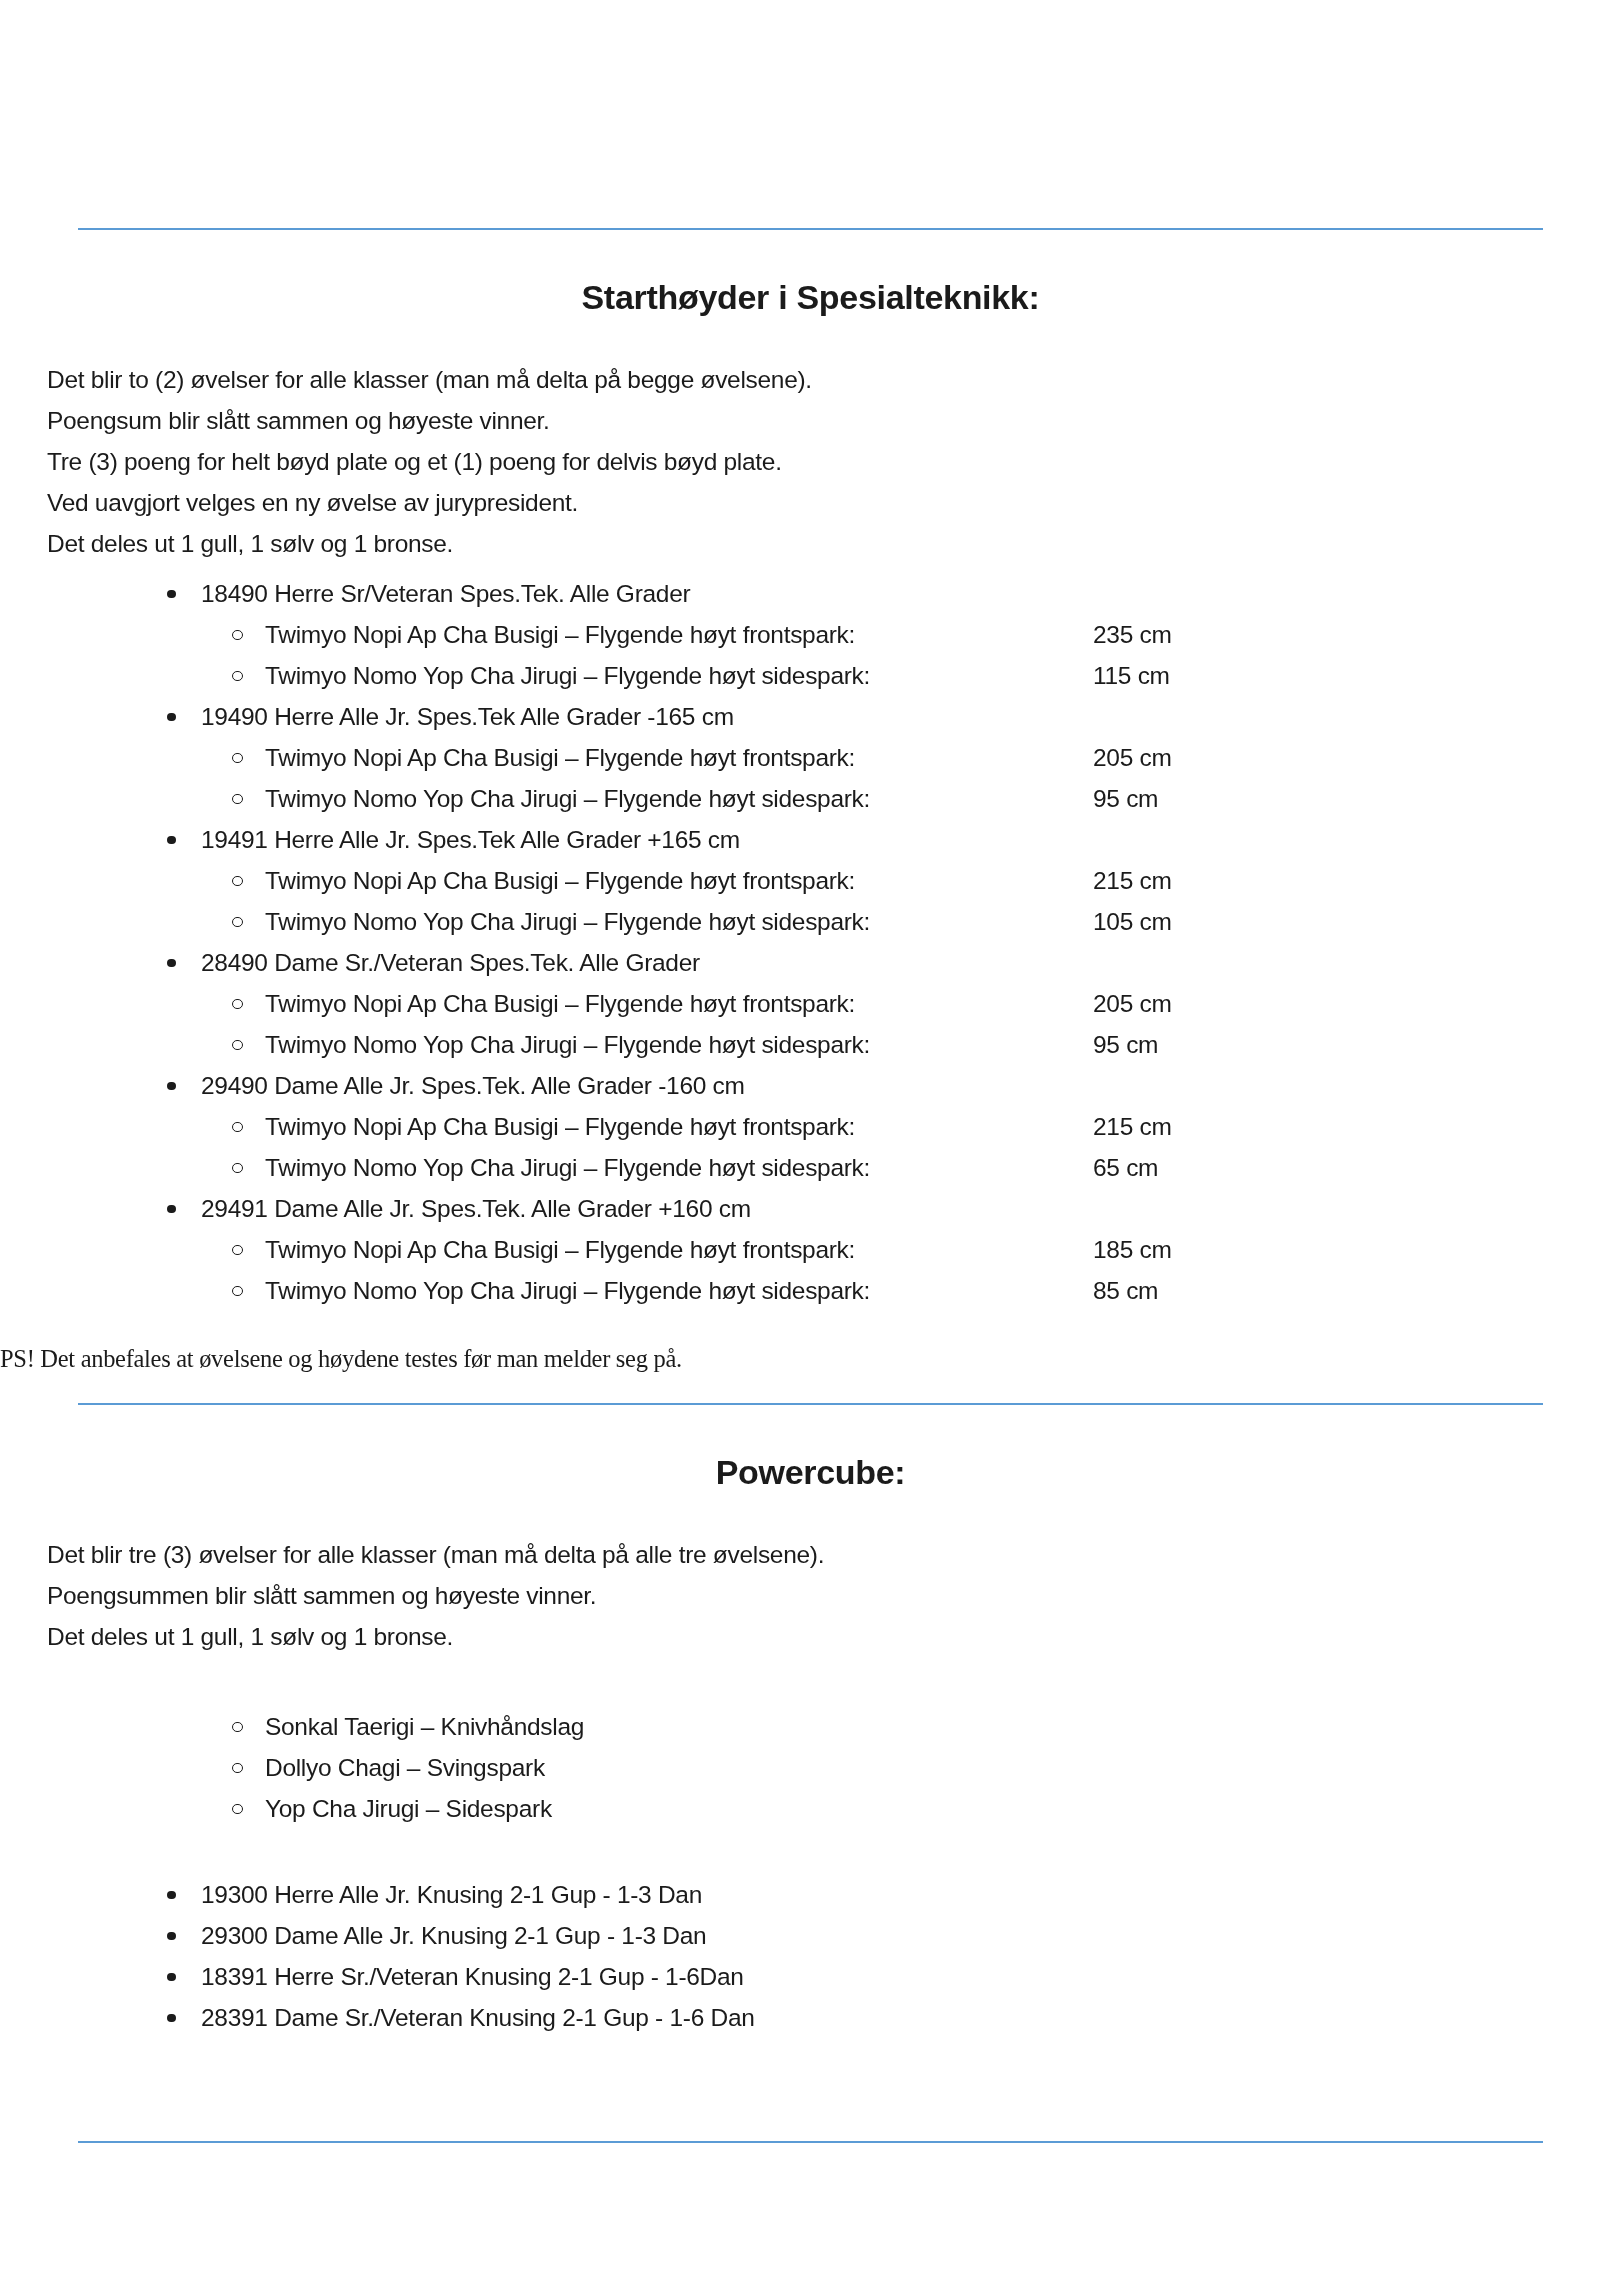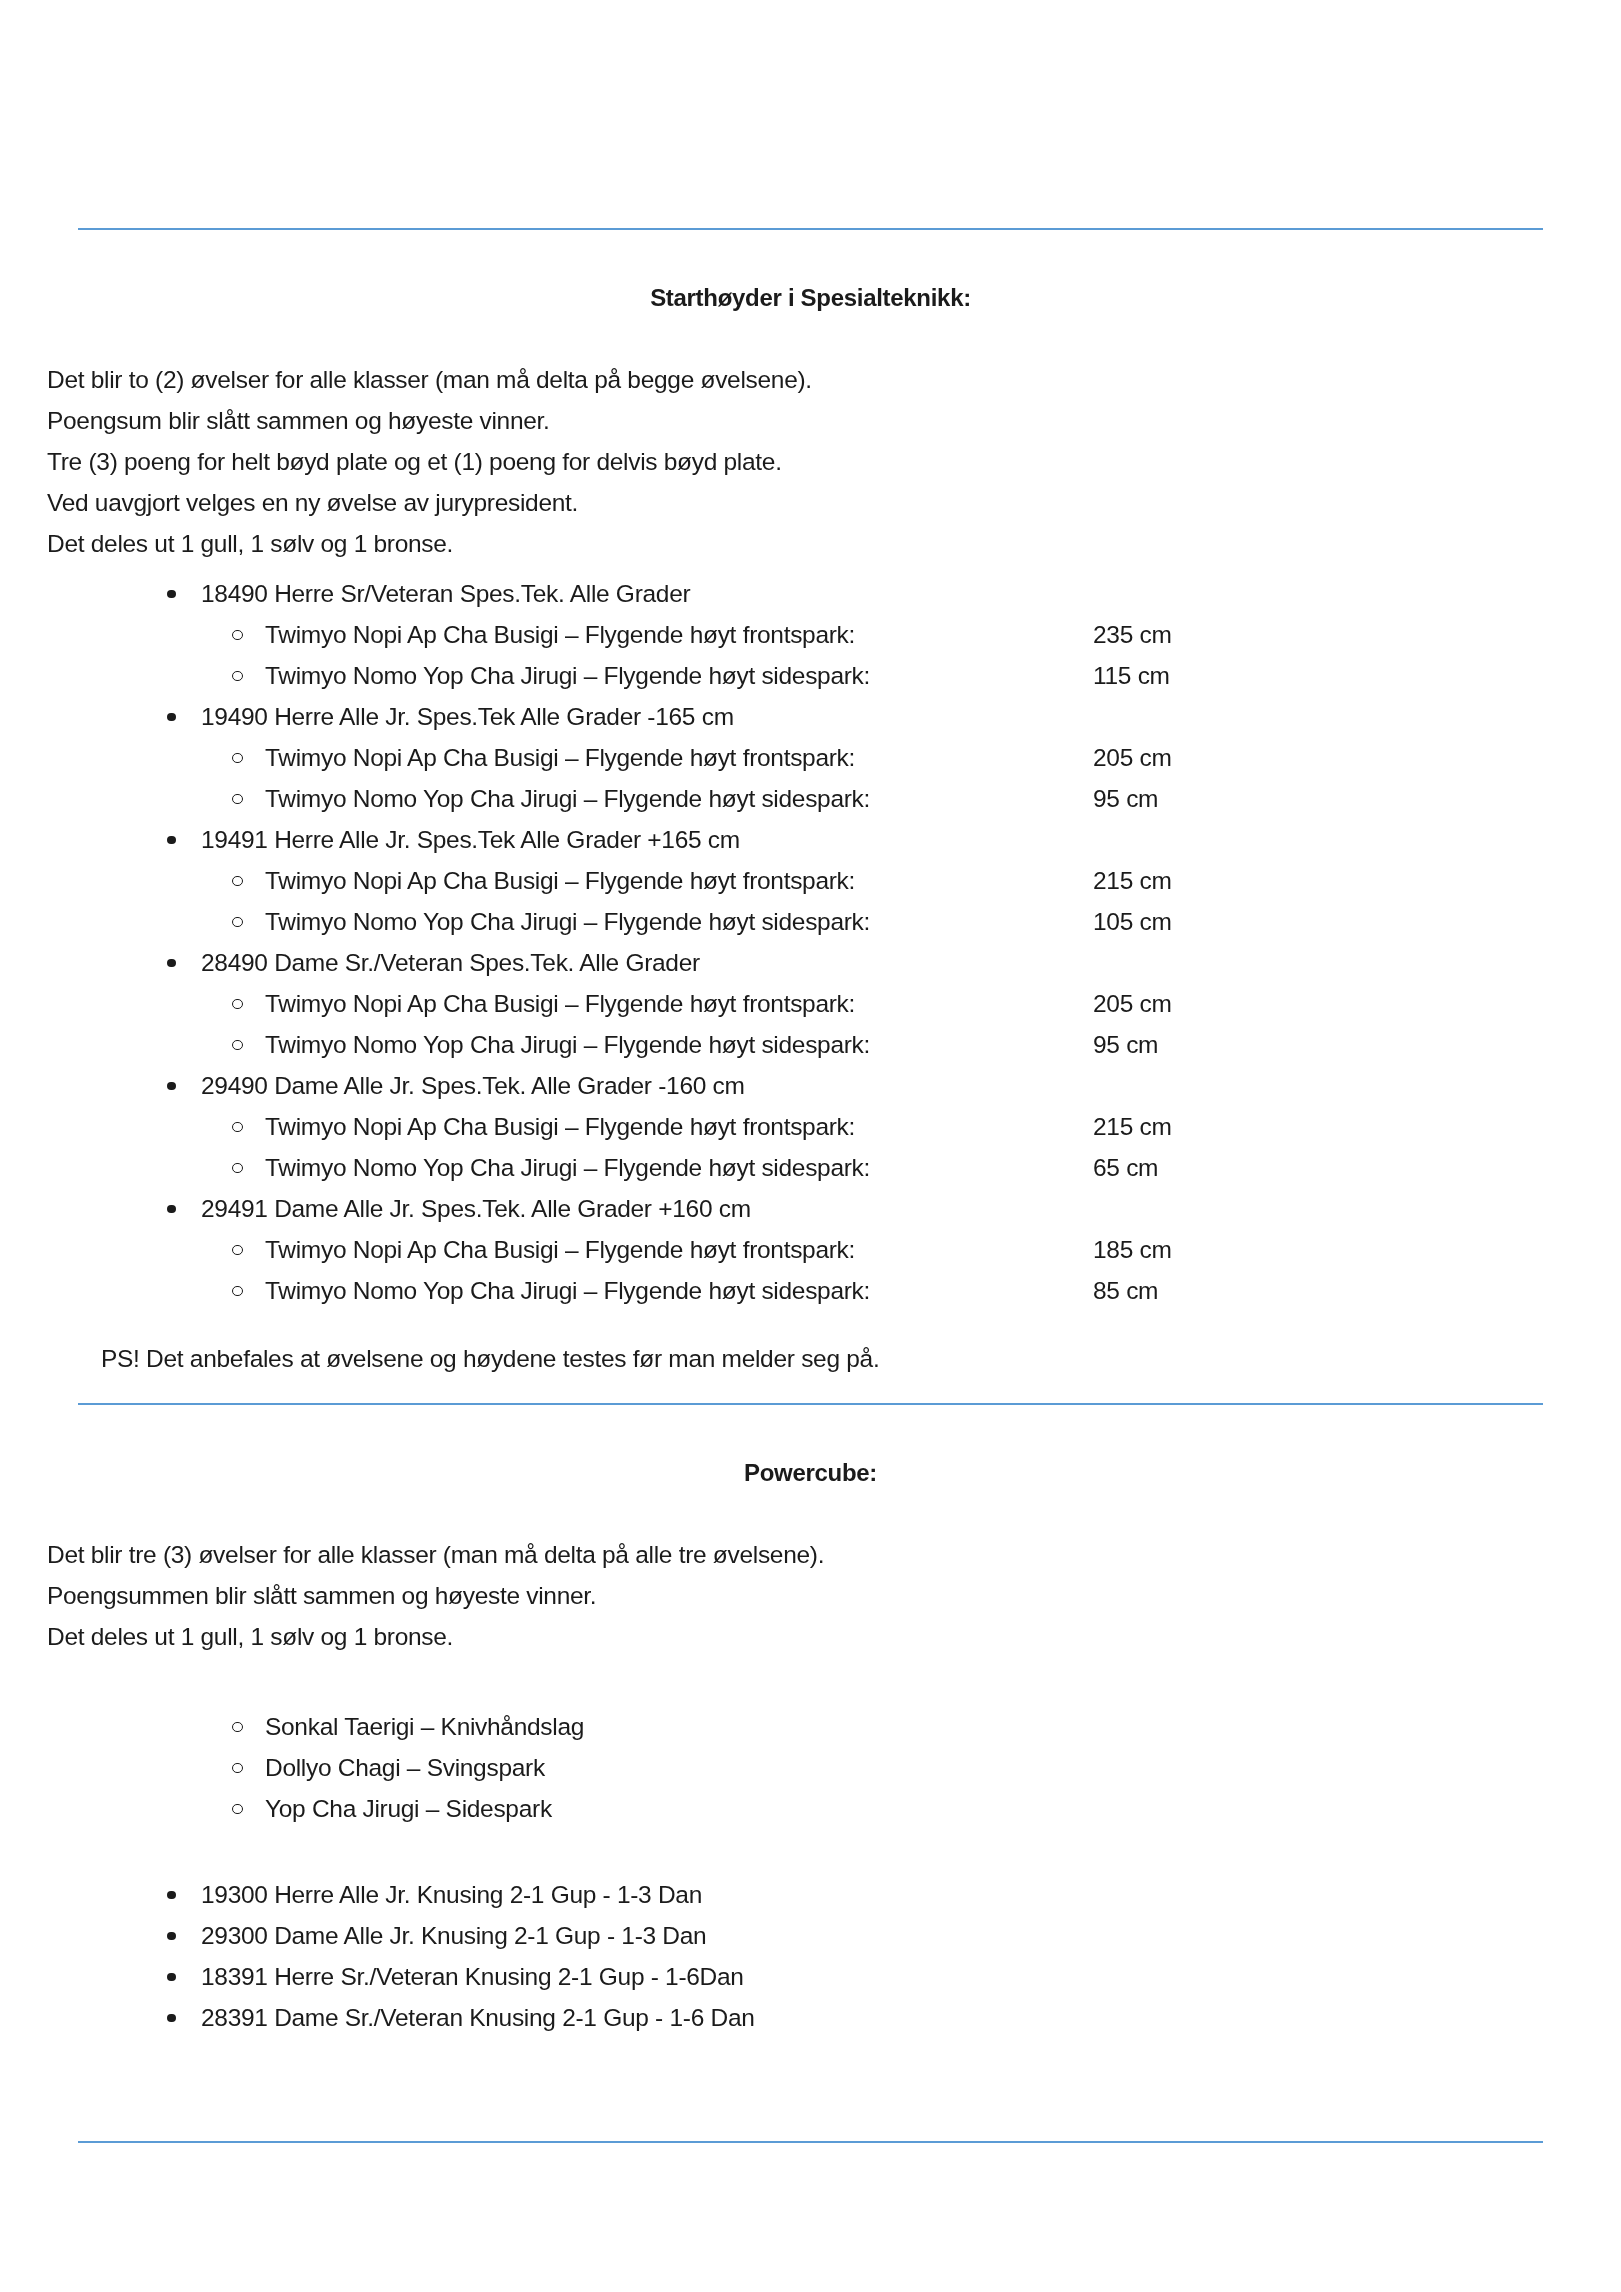--- a/index.html
+++ b/index.html
@@ -19,21 +19,21 @@
     border-top: 2px solid #5b9bd5;
     margin-left: 78px;
     margin-right: 78px;
     height: 0;
   }
   .rule-1 { margin-top: 228px; }
   .rule-2 { margin-top: 23.5px; }
   .rule-3 { margin-top: 103px; }
   .section-heading {
     margin: 51px 101px 0;
-    font-size: 24px;
+    font-size: 34px;
     font-weight: 700;
     line-height: 33px;
     text-align: center;
   }
   .intro { margin-top: 45px; padding-left: 47px; padding-right: 88px; }
   .intro .line { line-height: 41px; white-space: nowrap; }
   .event-list { margin-top: 9px; }
   .tech-list { margin-top: 49px; }
   .knusing-list { margin-top: 45px; }
   .event-row {
@@ -61,21 +61,21 @@
     position: absolute;
     left: 232px;
     top: 15.7px;
     width: 8.8px;
     height: 8.8px;
     border: 1.5px solid #1b1b1b;
     border-radius: 50%;
     background: transparent;
   }
   .tech-height { position: absolute; left: 1093px; }
-  .ps-note { margin-top: 27.4px; padding-left: 101px; line-height: 41px; white-space: nowrap; }
+  .ps-note { margin-top: 27.4px; line-height: 41px; white-space: nowrap; font-family: Liberation Serif, serif; }
 </style>
 </head>
 <body>
 
 <div class="page">
 
   <hr class="rule rule-1">
 
   <div class="section-heading">Starthøyder i Spesialteknikk:</div>
 

